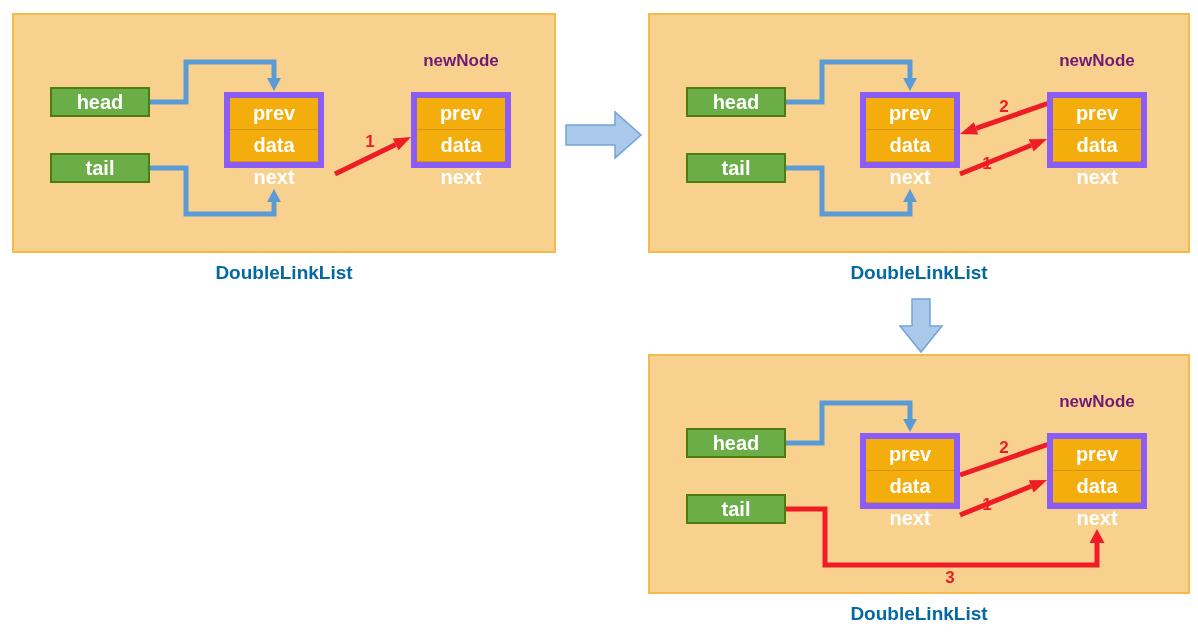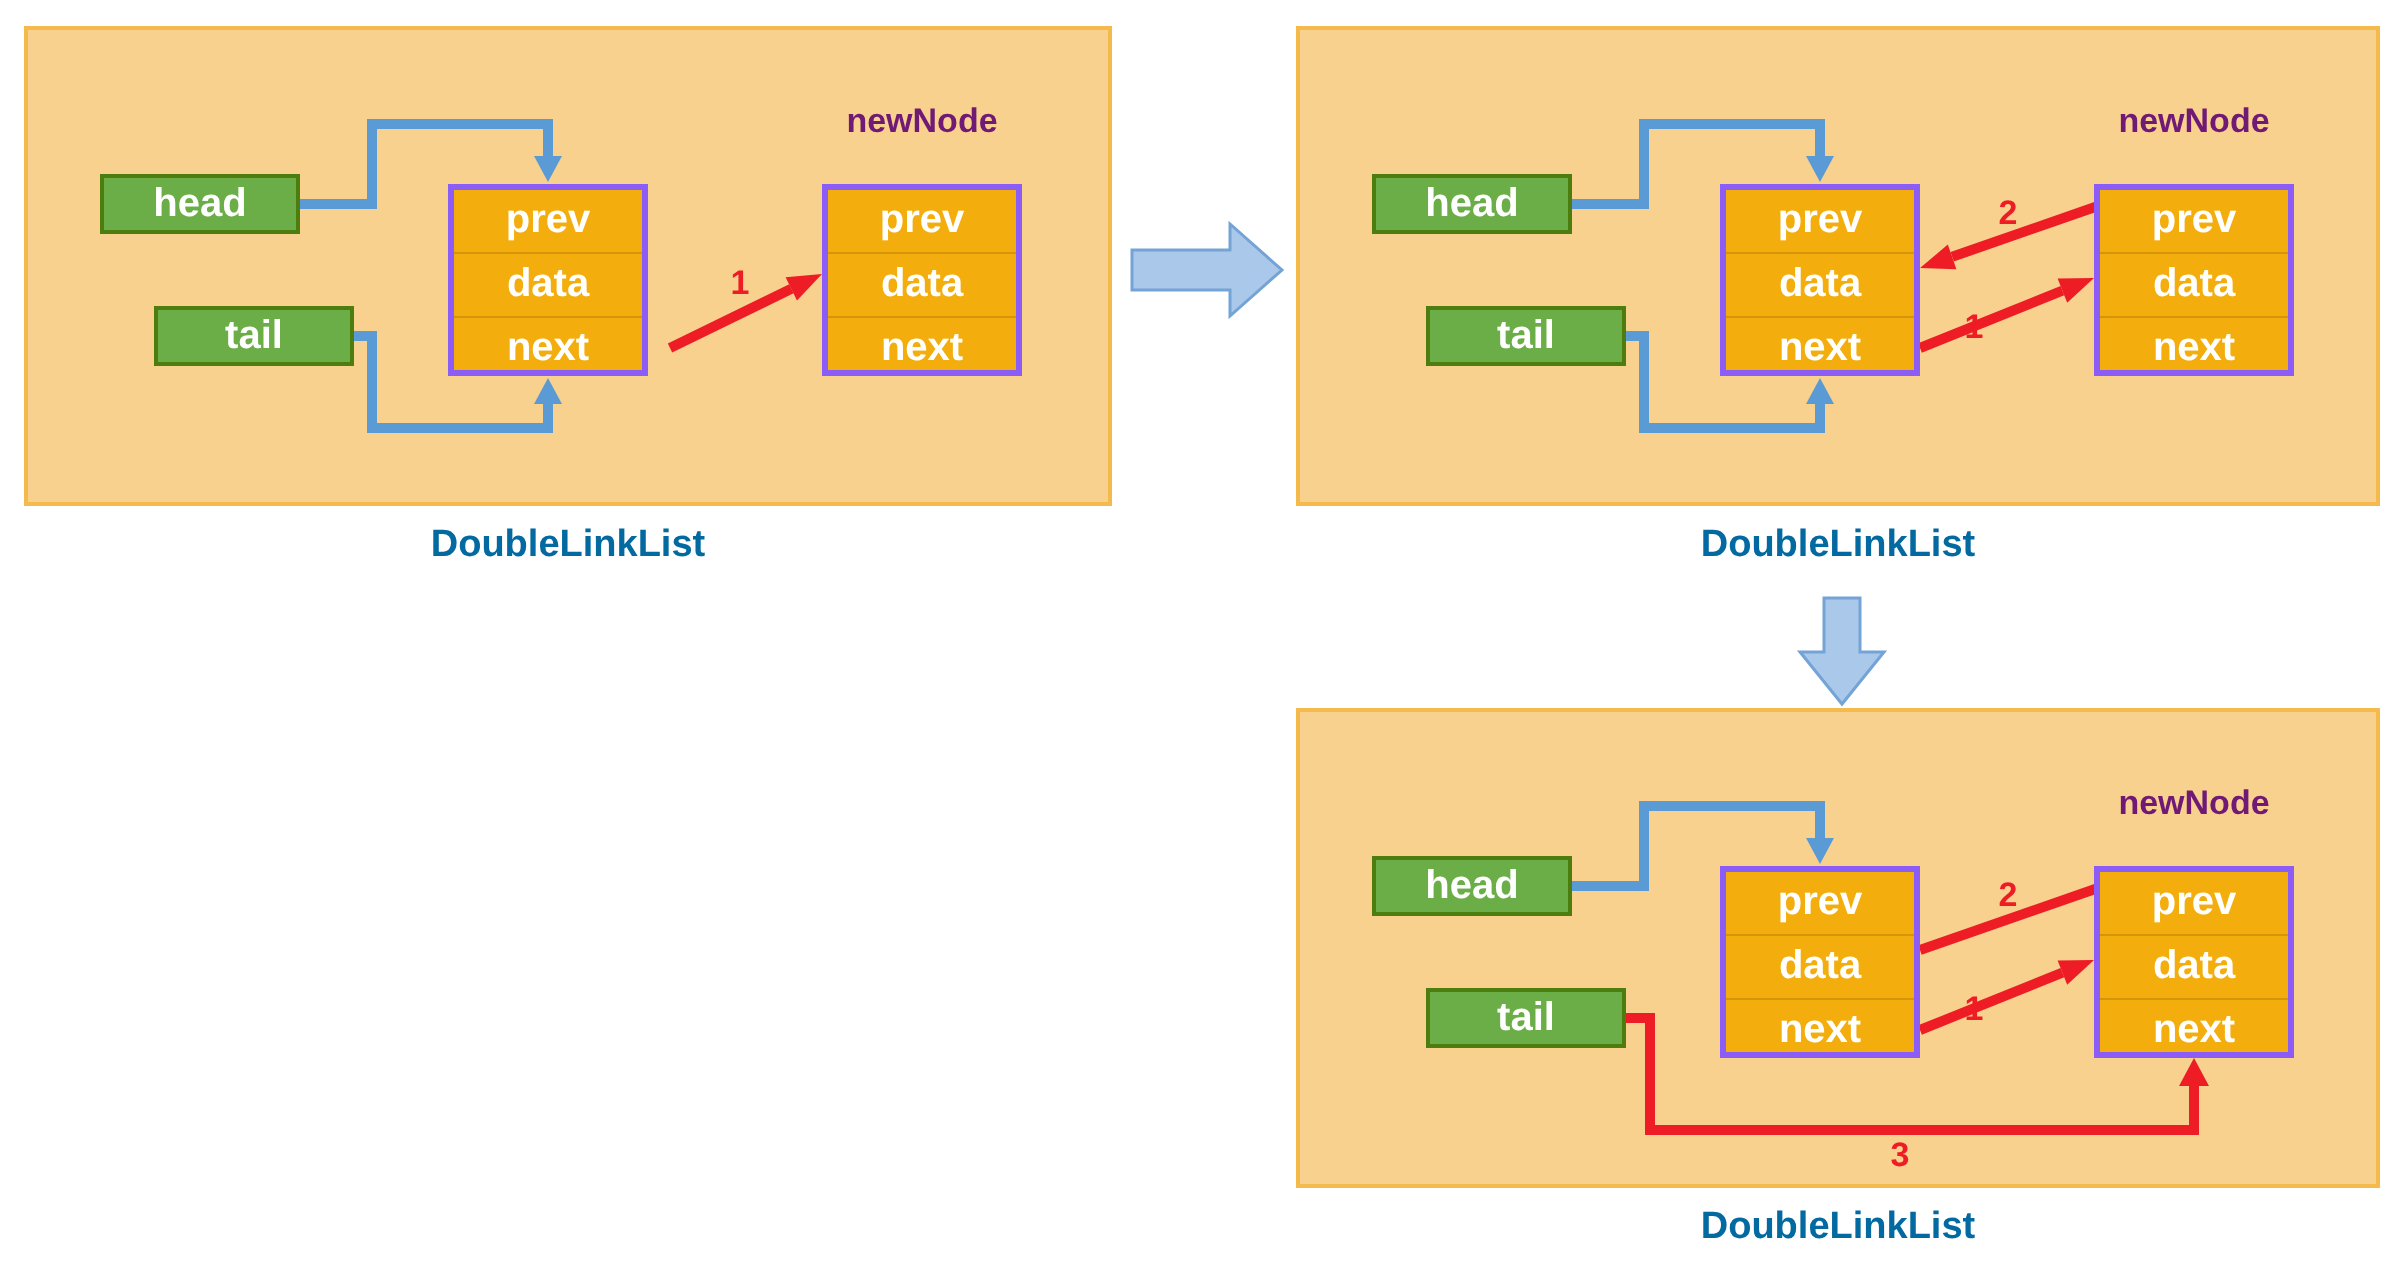--- a/index.html
+++ b/index.html
@@ -14,24 +14,24 @@
     box-sizing:border-box;
   }
   .overlay{position:absolute;left:0;top:0;width:100%;height:100%;pointer-events:none;}
   .gbox{
     position:absolute;width:100px;height:30px;background:#6BAD47;
     border:2px solid #4d7c0f;box-sizing:border-box;
     display:flex;align-items:center;justify-content:center;
     color:#ffffff;font-size:20px;font-weight:600;z-index:2;
   }
   .gbox.head{left:36px;top:72px;}
-  .gbox.tail{left:36px;top:138px;margin-left:27px;}
+  .gbox.tail{left:36px;top:138px;}
   .node{
-    position:absolute;width:100px;height:96px;background:#F3AE0D;
-    border:3px solid #8b5cf6;box-sizing:border-box;z-index:2;
+    position:absolute;width:100px;height:76px;background:#F3AE0D;
+    border:6px solid #8b5cf6;box-sizing:border-box;z-index:2;
   }
   .node .cell{
     height:31px;line-height:31px;text-align:center;color:#ffffff;
     font-size:20px;font-weight:600;border-top:1px solid #D5940A;
   }
   .node .cell:first-child{border-top:none;}
   .node.mid{left:210px;top:77px;}
   .node.newnode{left:397px;top:77px;}
   .nn-title{
     position:absolute;left:397px;top:36px;width:100px;text-align:center;

